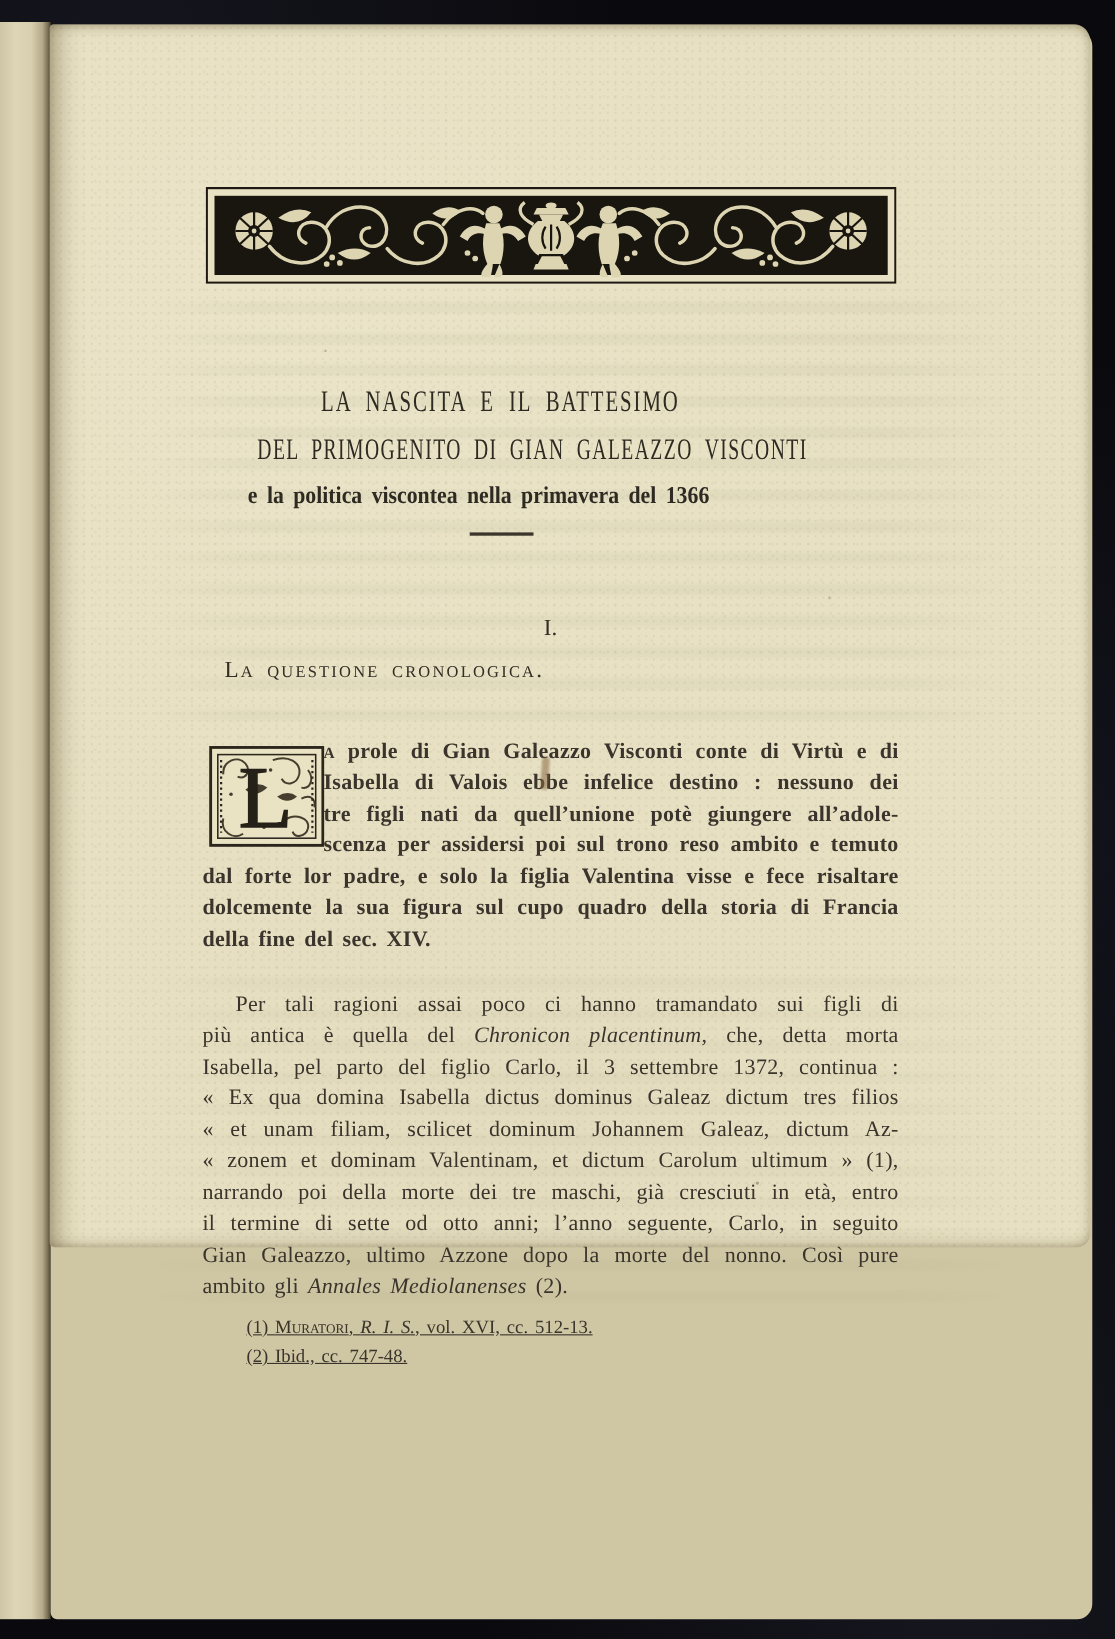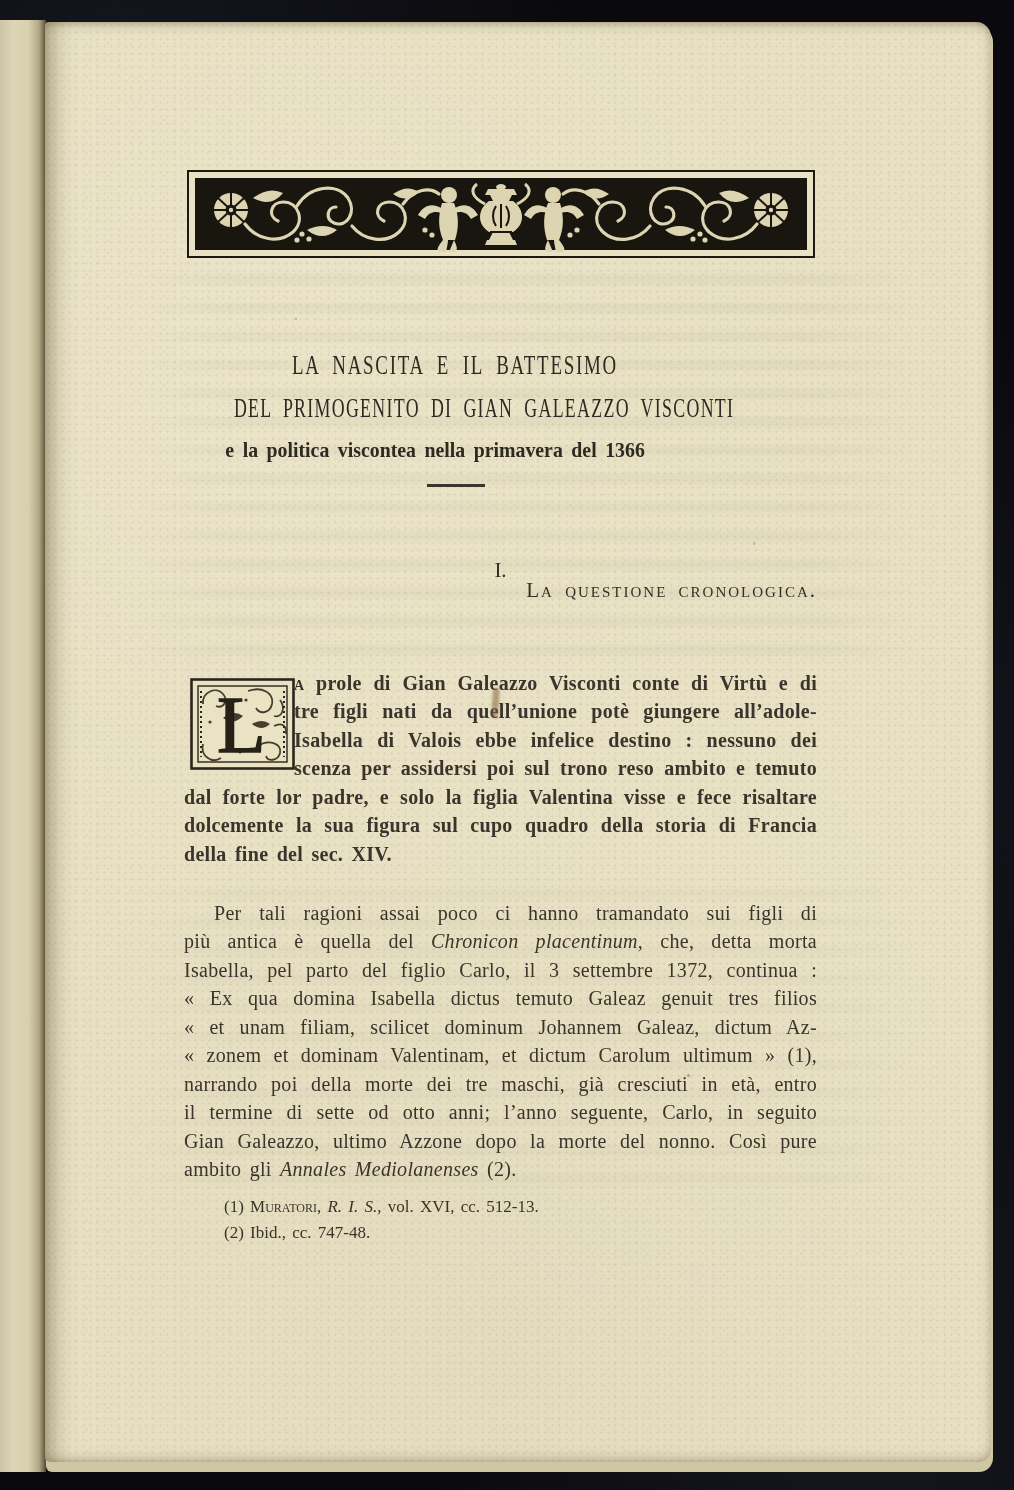--- a/index.html
+++ b/index.html
@@ -10,21 +10,21 @@
       radial-gradient(ellipse at 85% 95%, #16161f 0%, transparent 35%),
       #0a0a0e;
     font-family:"Liberation Serif","DejaVu Serif",serif;}
   
   .page-left{position:absolute;left:0;top:20px;width:46px;height:1452px;
     background:linear-gradient(90deg,#cdc5a6 0%,#ddd5b5 30%,#d8cfaf 62%,#b4aa8a 84%,#7b7257 94%,#4d462f 100%);}
   
   .under-page{position:absolute;left:46px;top:26px;width:947px;height:1446px;
     background:#cfc6a3;border-radius:4px 16px 14px 6px;}
   
-  .page{position:absolute;left:45px;top:22px;width:946px;height:1440px;
+  .page{position:absolute;left:45px;top:22px;width:946px;height:1112px;
     background:
       radial-gradient(circle at 25% 25%, rgba(238,232,208,.5), transparent 45%),
       radial-gradient(circle at 70% 60%, rgba(233,227,200,.4), transparent 50%),
       radial-gradient(circle at 50% 90%, rgba(222,214,185,.5), transparent 40%),
       #e7e0c2;
     border-radius:4px 15px 12px 5px;
     box-shadow:inset 16px 0 24px -12px rgba(92,78,44,.6),
                inset 0 7px 10px -7px rgba(92,78,44,.45),
                inset -7px 0 14px -9px rgba(92,78,44,.4),
                inset 0 -7px 12px -8px rgba(92,78,44,.4);
@@ -44,29 +44,29 @@
   .t1,.t2,.sub{white-space:nowrap;}
   .t1{font-size:27px;line-height:1;}
   .t1 .squeeze{transform:scaleX(.70);letter-spacing:2.5px;word-spacing:9px;}
   .t2{font-size:27px;line-height:1;margin-top:16px;}
   .t2 .squeeze{transform:scaleX(.66);letter-spacing:2px;word-spacing:8px;}
   .sub{font-size:22px;line-height:1;margin-top:17px;font-weight:bold;position:relative;left:-20px;}
   .sub .squeeze{transform:scaleX(.90);word-spacing:4px;}
   .squeeze{display:inline-block;transform-origin:50% 50%;}
   .trule{width:58px;height:3px;background:#3b352b;margin:23px auto 0;position:relative;left:1px;}
   .secnum{position:absolute;left:139px;top:536px;width:633px;text-align:center;font-size:21px;color:#332e26;}
-  .sechead{position:absolute;left:139px;top:556px;width:633px;text-align:right;font-size:21px;
+  .sechead{position:absolute;left:139px;top:574px;width:633px;text-align:left;font-size:21px;
     font-variant:small-caps;letter-spacing:2px;word-spacing:4px;padding-left:20px;box-sizing:border-box;color:#332e26;}
   .dropcap{position:absolute;left:145px;top:656px;width:105px;height:92px;}
   .para{position:absolute;left:139px;width:633px;font-size:20px;letter-spacing:.3px;color:#3a342c;}
   .p1{top:647px;font-weight:bold;}
   .p2{top:846px;}
   .fnotes{position:absolute;left:139px;top:1172px;width:633px;font-size:17px;color:#3a342c;}
   .line{height:28.45px;line-height:28.45px;text-align:justify;text-align-last:justify;overflow:hidden;}
-  .fnotes .line{height:26px;line-height:26px;text-align:right;text-align-last:left;word-spacing:2px;}
+  .fnotes .line{height:26px;line-height:26px;text-align:right;text-align-last:left;word-spacing:2px;text-decoration:underline;}
   .nj{text-align:center;text-align-last:left;word-spacing:3px;}
   .ind-cap{padding-left:110px;}
   .ind-par{padding-left:30px;margin-top:31px;}
   .ind-fn{padding-left:40px;}
   .it{font-style:italic;}
   .sc{font-variant:small-caps;}
   .stain{position:absolute;left:447px;top:666px;width:7px;height:30px;background:#8a6a43;
     opacity:.55;filter:blur(1.1px);border-radius:4px;transform:rotate(4deg);}
   .speck{position:absolute;border-radius:50%;background:#6b6148;}
   .sp1{left:642px;top:1052px;width:3px;height:3px;opacity:.5;}
@@ -174,32 +174,32 @@
           <circle cx="56" cy="22" r="1.6"></circle>
           <circle cx="50" cy="74" r="1.6"></circle>
       </g>
       <path d="M11 13 V79" stroke="#2b261d" stroke-width="2" stroke-dasharray="2 3"></path>
       <path d="M94 13 V79" stroke="#2b261d" stroke-width="2" stroke-dasharray="2 3"></path>
       <text x="27" y="74" font-size="80" fill="#262118" stroke="#262118" stroke-width="1.4" style="font-family:'Liberation Serif','DejaVu Serif',serif;">L</text>
     </svg>
 
     <div class="para p1">
         <div class="line ind-cap"><span class="sc">a</span><span> prole di Gian Galeazzo Visconti conte di Virtù e di</span></div>
+        <div class="line ind-cap"><span>Isabella di Valois ebbe infelice destino : nessuno dei</span></div>
         <div class="line ind-cap"><span>tre figli nati da quell’unione potè giungere all’adole-</span></div>
-        <div class="line ind-cap"><span>Isabella di Valois ebbe infelice destino : nessuno dei</span></div>
         <div class="line ind-cap"><span>scenza per assidersi poi sul trono reso ambito e temuto</span></div>
         <div class="line"><span>dal forte lor padre, e solo la figlia Valentina visse e fece risaltare</span></div>
         <div class="line"><span>dolcemente la sua figura sul cupo quadro della storia di Francia</span></div>
         <div class="line nj"><span>della fine del sec. XIV.</span></div>
       </div>
     <div class="para p2">
         <div class="line ind-par"><span>Per tali ragioni assai poco ci hanno tramandato sui figli di</span></div>
         <div class="line"><span>più antica è quella del </span><span class="it">Chronicon placentinum,</span><span> che, detta morta</span></div>
         <div class="line"><span>Isabella, pel parto del figlio Carlo, il 3 settembre 1372, continua :</span></div>
-        <div class="line"><span>« Ex qua domina Isabella dictus temuto Galeaz genuit tres filios</span></div>
+        <div class="line"><span>« Ex qua domina Isabella dictus dominus Galeaz dictum tres filios</span></div>
         <div class="line"><span>« et unam filiam, scilicet dominum Johannem Galeaz, dictum Az-</span></div>
         <div class="line"><span>« zonem et dominam Valentinam, et dictum Carolum ultimum » (1),</span></div>
         <div class="line"><span>narrando poi della morte dei tre maschi, già cresciuti in età, entro</span></div>
         <div class="line"><span>il termine di sette od otto anni; l’anno seguente, Carlo, in seguito</span></div>
         <div class="line"><span>Gian Galeazzo, ultimo Azzone dopo la morte del nonno. Così pure</span></div>
         <div class="line nj"><span>ambito gli </span><span class="it">Annales Mediolanenses</span><span> (2).</span></div>
       </div>
     <div class="fnotes">
         <div class="line nj ind-fn"><span>(1) </span><span class="sc">Muratori</span><span>, </span><span class="it">R. I. S.</span><span>, vol. XVI, cc. 512-13.</span></div>
         <div class="line nj ind-fn"><span>(2) Ibid., cc. 747-48.</span></div>

